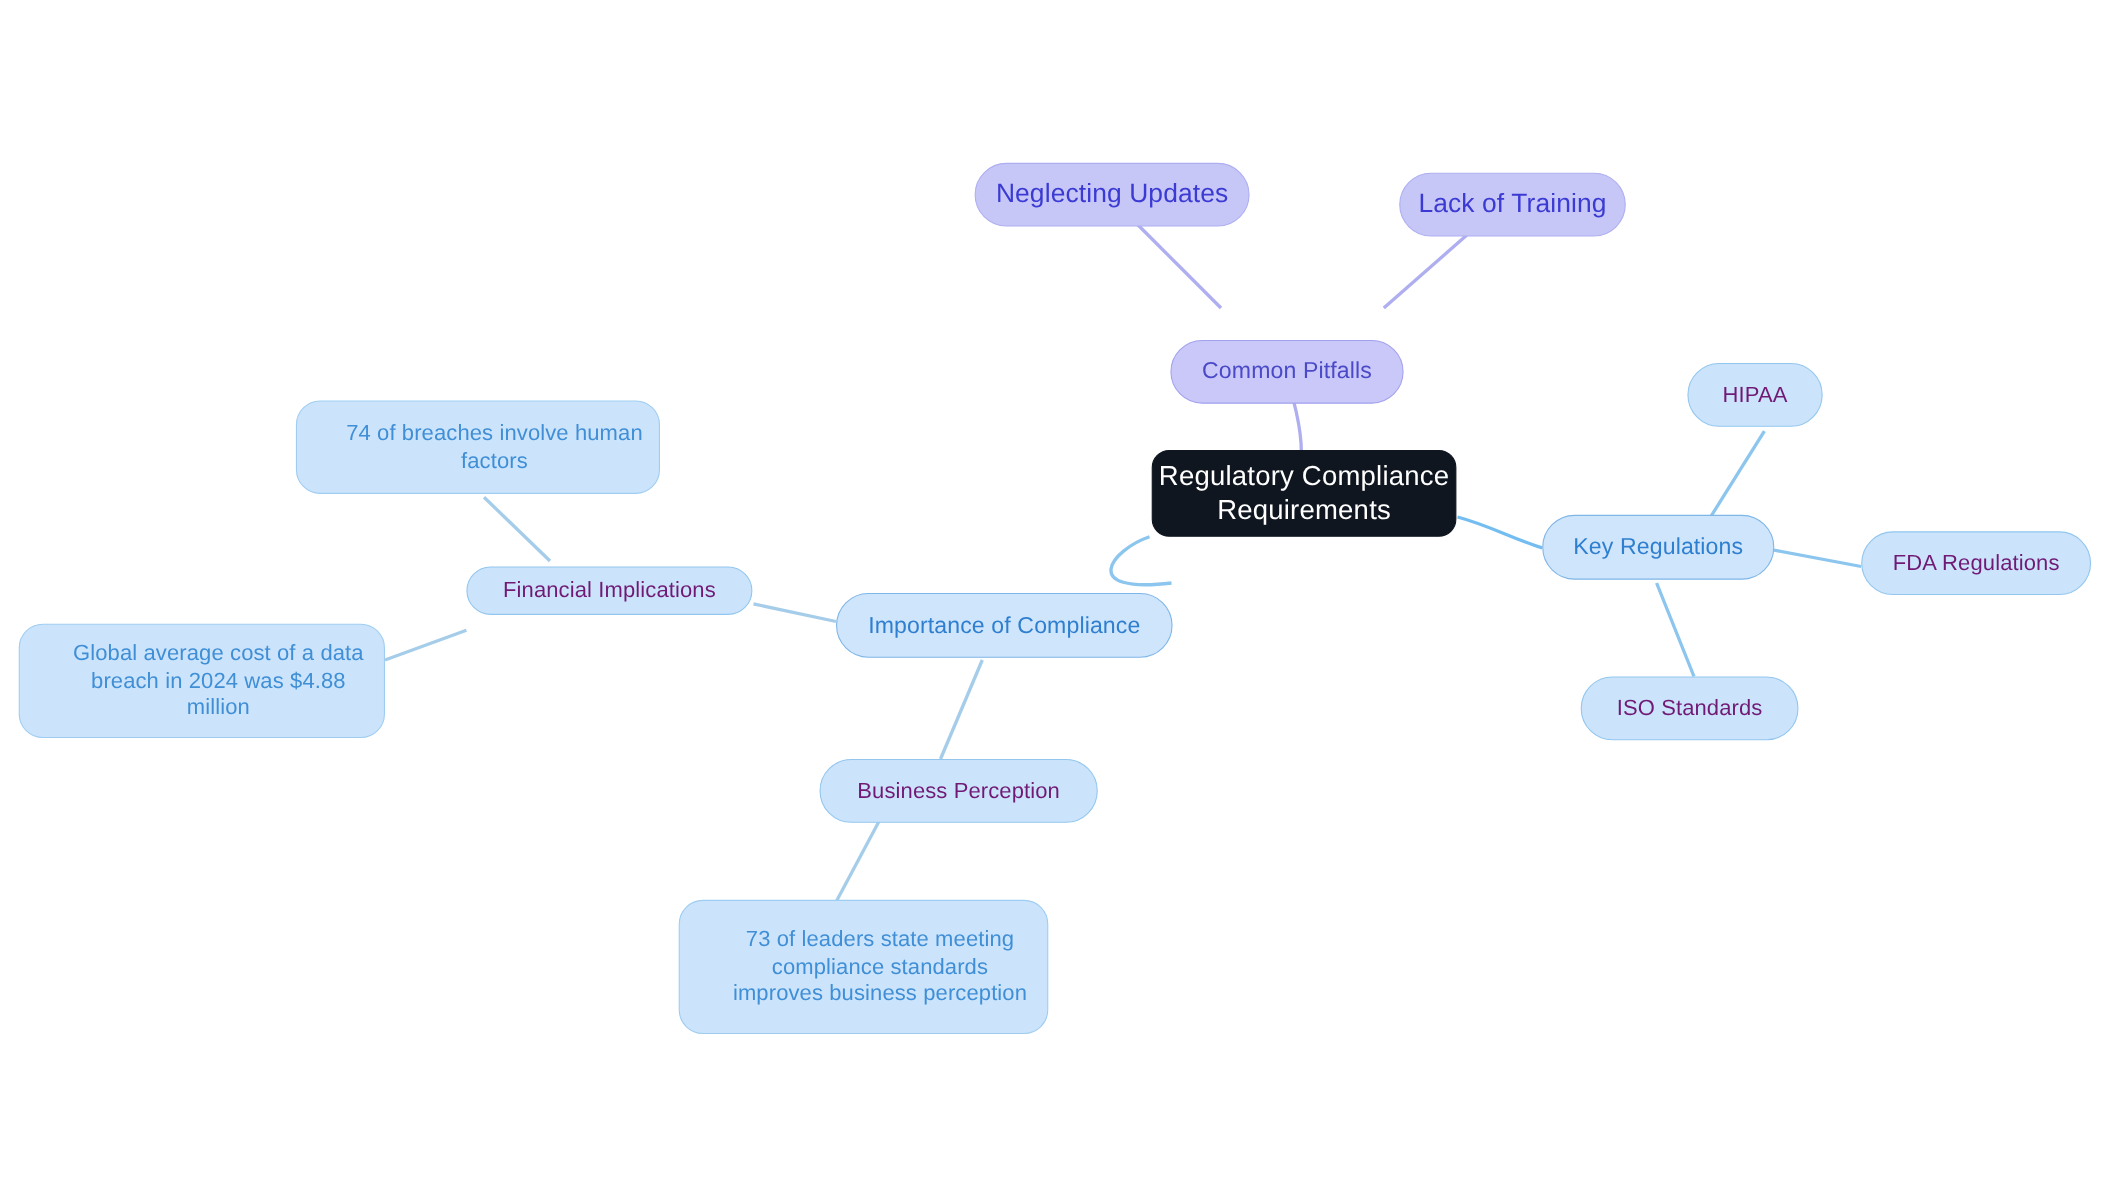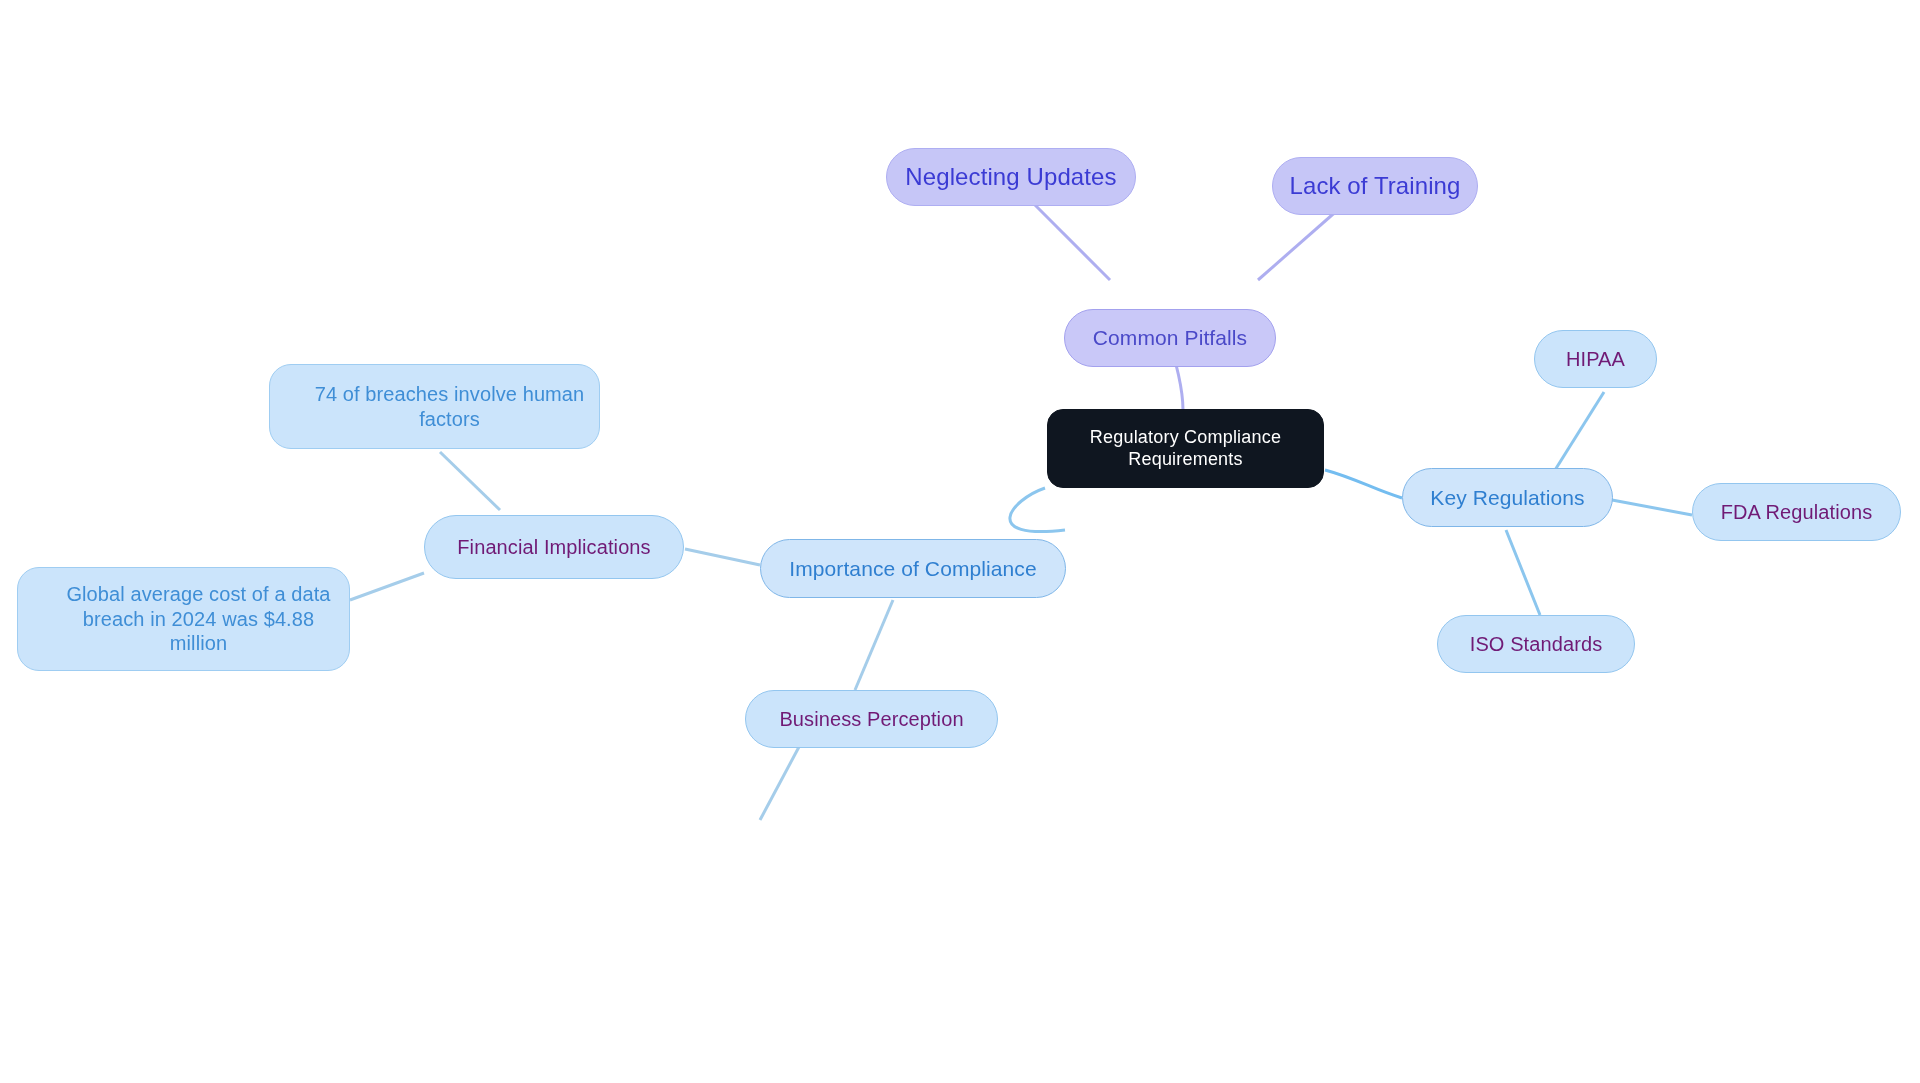--- a/index.html
+++ b/index.html
@@ -38,21 +38,21 @@
     border-width: 1px;
     line-height: 1.22;
     white-space: pre-line;
     letter-spacing: 0.1px;
   }
   .node.root {
     border-radius: 16px;
     background: #0f1620;
     border-color: #0f1620;
     color: #ffffff;
-    font-size: 18px;
+    font-size: 25px;
     letter-spacing: 0.2px;
   }
   .node.branch-blue {
     background: #cfe5fb;
     border-color: #7fb6e8;
     color: #2f7fd0;
     font-size: 21px;
   }
   .node.leaf-blue {
     background: #cbe4fb;
@@ -129,25 +129,28 @@
   <div class="node branch-blue" style="left:1402px; top:468px; width:211px; height:59px;">Key Regulations</div>
 
   <div class="node leaf-blue" style="left:1534px; top:330px; width:123px; height:58px;">HIPAA</div>
 
   <div class="node leaf-blue" style="left:1692px; top:483px; width:209px; height:58px;">FDA Regulations</div>
 
   <div class="node leaf-blue" style="left:1437px; top:615px; width:198px; height:58px;">ISO Standards</div>
 
   <div class="node branch-blue" style="left:760px; top:539px; width:306px; height:59px;">Importance of Compliance</div>
 
-  <div class="node leaf-blue" style="left:424px; top:515px; width:260px; height:64px;">Financial Implications</div>
+  <div class="node leaf-blue" style="left:424px; top:515px; width:260px; height:44px;">Financial Implications</div>
 
   <div class="node stat-blue" style="left:269px; top:364px; width:331px; height:85px;">74 of breaches involve human
 factors</div>
 
   <div class="node stat-blue" style="left:17px; top:567px; width:333px; height:104px;">Global average cost of a data
 breach in 2024 was $4.88
 million</div>
 
   <div class="node leaf-blue" style="left:745px; top:690px; width:253px; height:58px;">Business Perception</div>
 
+  <div class="node stat-blue" style="left:617px; top:818px; width:336px; height:122px;">73 of leaders state meeting
+compliance standards
+improves business perception</div>
 
 </div>
 
 </body></html>

